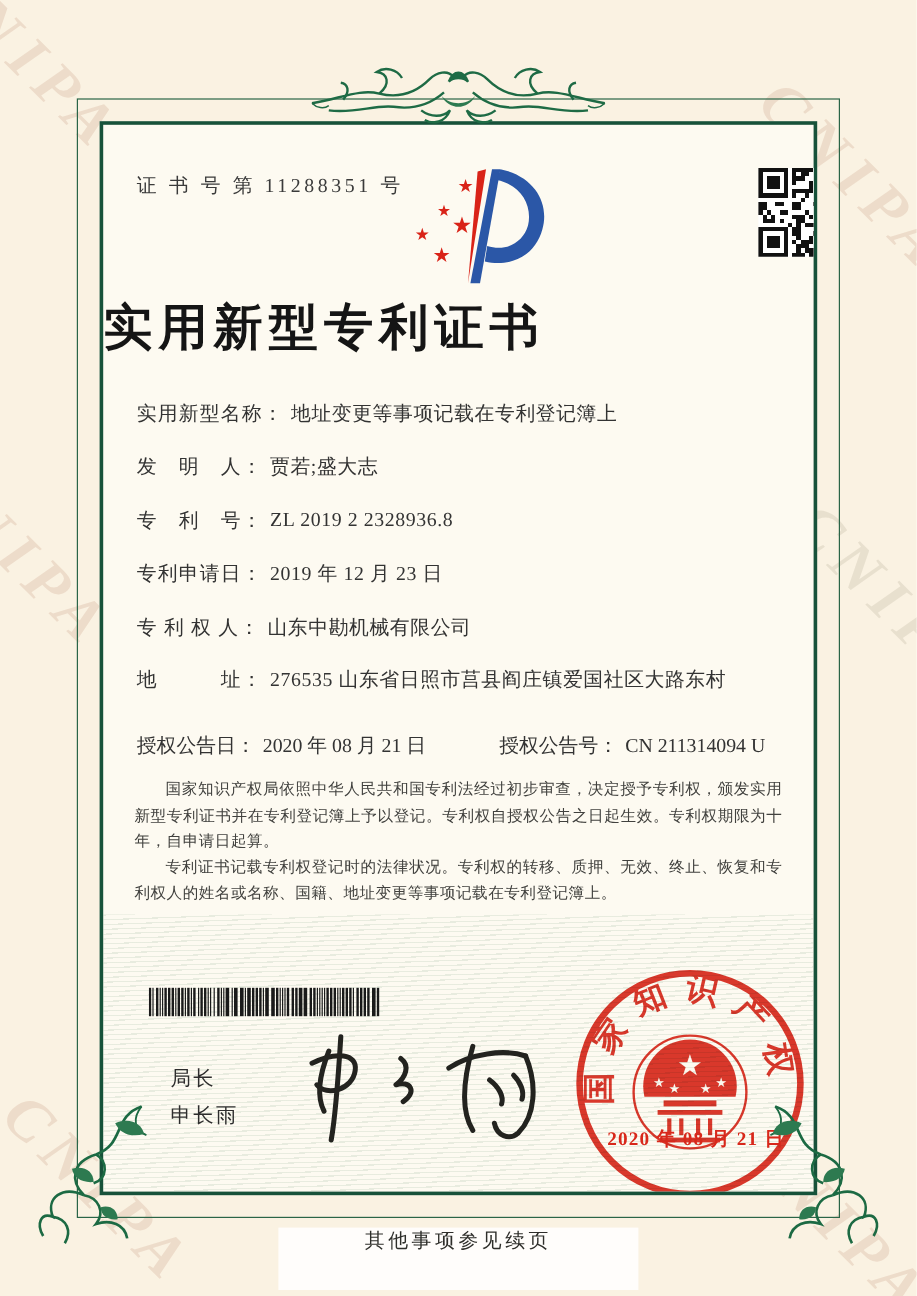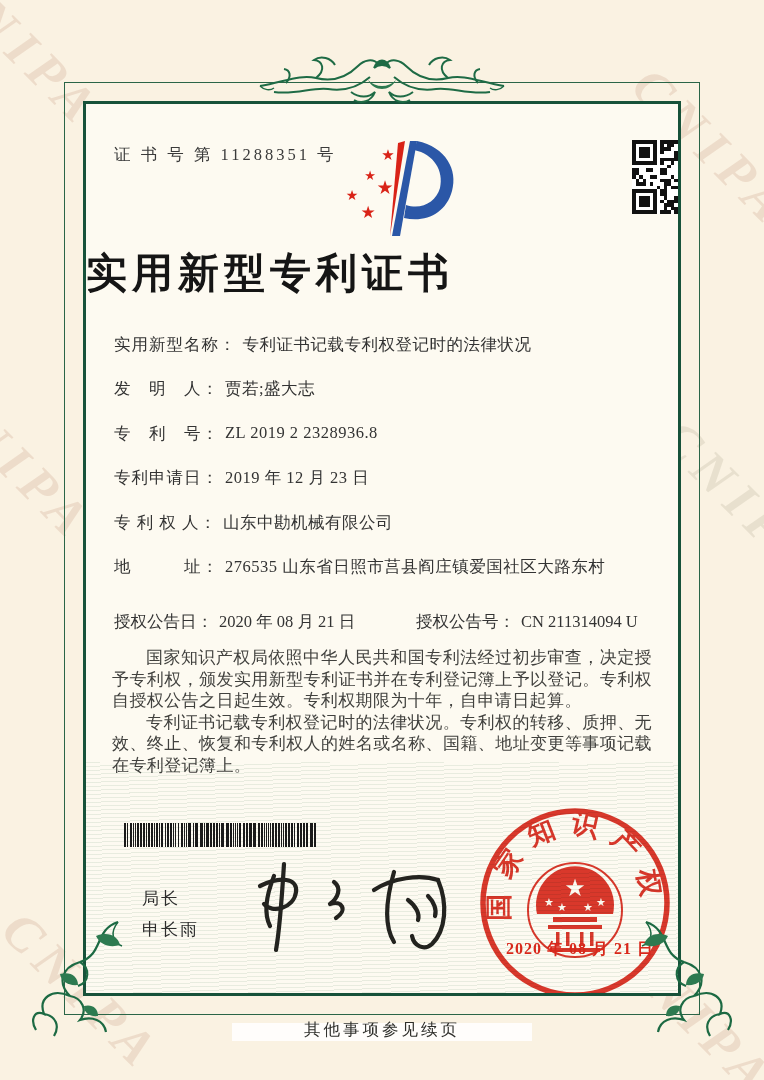--- a/index.html
+++ b/index.html
@@ -39,36 +39,36 @@
     font-size:41px;font-weight:bold;letter-spacing:5px;color:#151515;
   }
   
   .fields{position:absolute;left:28px;right:20px;top:230px;}
   .field{height:44.4px;font-size:16.5px;display:flex;align-items:flex-start;color:#333;}
   .field .lbl{white-space:pre;letter-spacing:1px;}
   .field .val{margin-left:6px;letter-spacing:.5px;}
   .grant-row{position:absolute;left:28px;right:20px;top:507px;font-size:16.5px;color:#333;display:flex;}
   .grant-row .right{position:absolute;left:302px;}
   
-  .legal{position:absolute;left:26px;right:26px;top:543px;font-size:17px;line-height:21.6px;color:#41413e;text-align:justify;}
+  .legal{position:absolute;left:26px;right:26px;top:543px;font-size:13px;line-height:21.6px;color:#41413e;text-align:justify;}
   .legal p{margin:0;text-indent:2em;letter-spacing:.4px;}
   
   .barcode{position:absolute;left:38px;top:719px;width:194px;height:24px;}
   .signer{position:absolute;left:56px;top:779px;font-size:17px;color:#2d2d2d;letter-spacing:2px;line-height:31px;}
   .signature{position:absolute;left:150px;top:752px;}
   .seal{position:absolute;left:390px;top:700px;mix-blend-mode:multiply;}
   .seal-date{
     position:absolute;left:396px;top:835px;width:196px;text-align:center;
     color:#d8281b;font-size:16px;letter-spacing:1px;font-weight:bold;
   }
   .page-info{position:absolute;left:0;right:0;top:893px;text-align:center;font-size:14px;letter-spacing:2px;color:#3a3a3a;}
   
   .cont-strip{
-    position:absolute;left:232px;top:1023px;width:300px;height:18px;
-    background:rgba(255,255,255,.85);display:flex;align-items:flex-end;justify-content:center;
+    position:absolute;left:232px;top:1023px;width:300px;height:52px;
+    background:rgba(255,255,255,.85);display:flex;align-items:flex-start;justify-content:center;
   }
   .cont-note{font-size:16.5px;letter-spacing:3px;color:#2e2e2a;}
   
   .orn{position:absolute;pointer-events:none;}
 </style>
 </head>
 <body>
 
 <div class="page">
 
@@ -314,21 +314,21 @@
           <rect x="17" y="20" width="1" height="1" fill="#111"></rect>
           <rect x="19" y="20" width="1" height="1" fill="#111"></rect>
           <rect x="20" y="20" width="1" height="1" fill="#111"></rect>
         </svg>
 
       <div class="title">实用新型专利证书</div>
 
       <div class="fields">
         <div class="field">
             <span class="lbl">实用新型名称：</span>
-            <span class="val">专利证书记载专利权登记时的法律状况</span>
+            <span class="val">地址变更等事项记载在专利登记簿上</span>
           </div>
         <div class="field">
             <span class="lbl">发　明　人：</span>
             <span class="val">贾若;盛大志</span>
           </div>
         <div class="field">
             <span class="lbl">专　利　号：</span>
             <span class="val">ZL 2019 2 2328936.8</span>
           </div>
         <div class="field">

